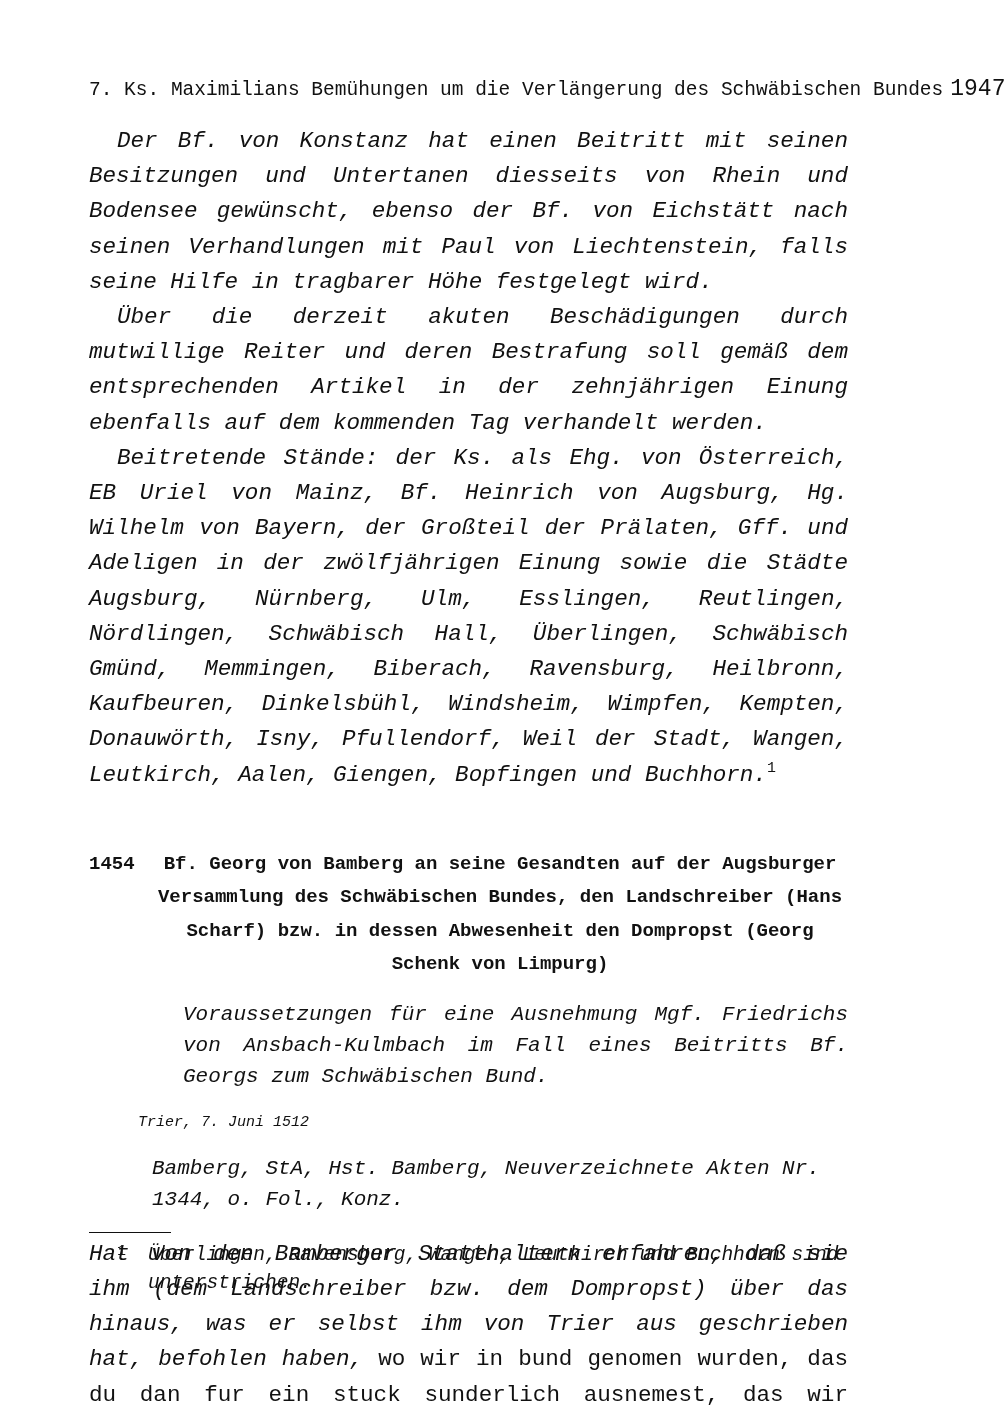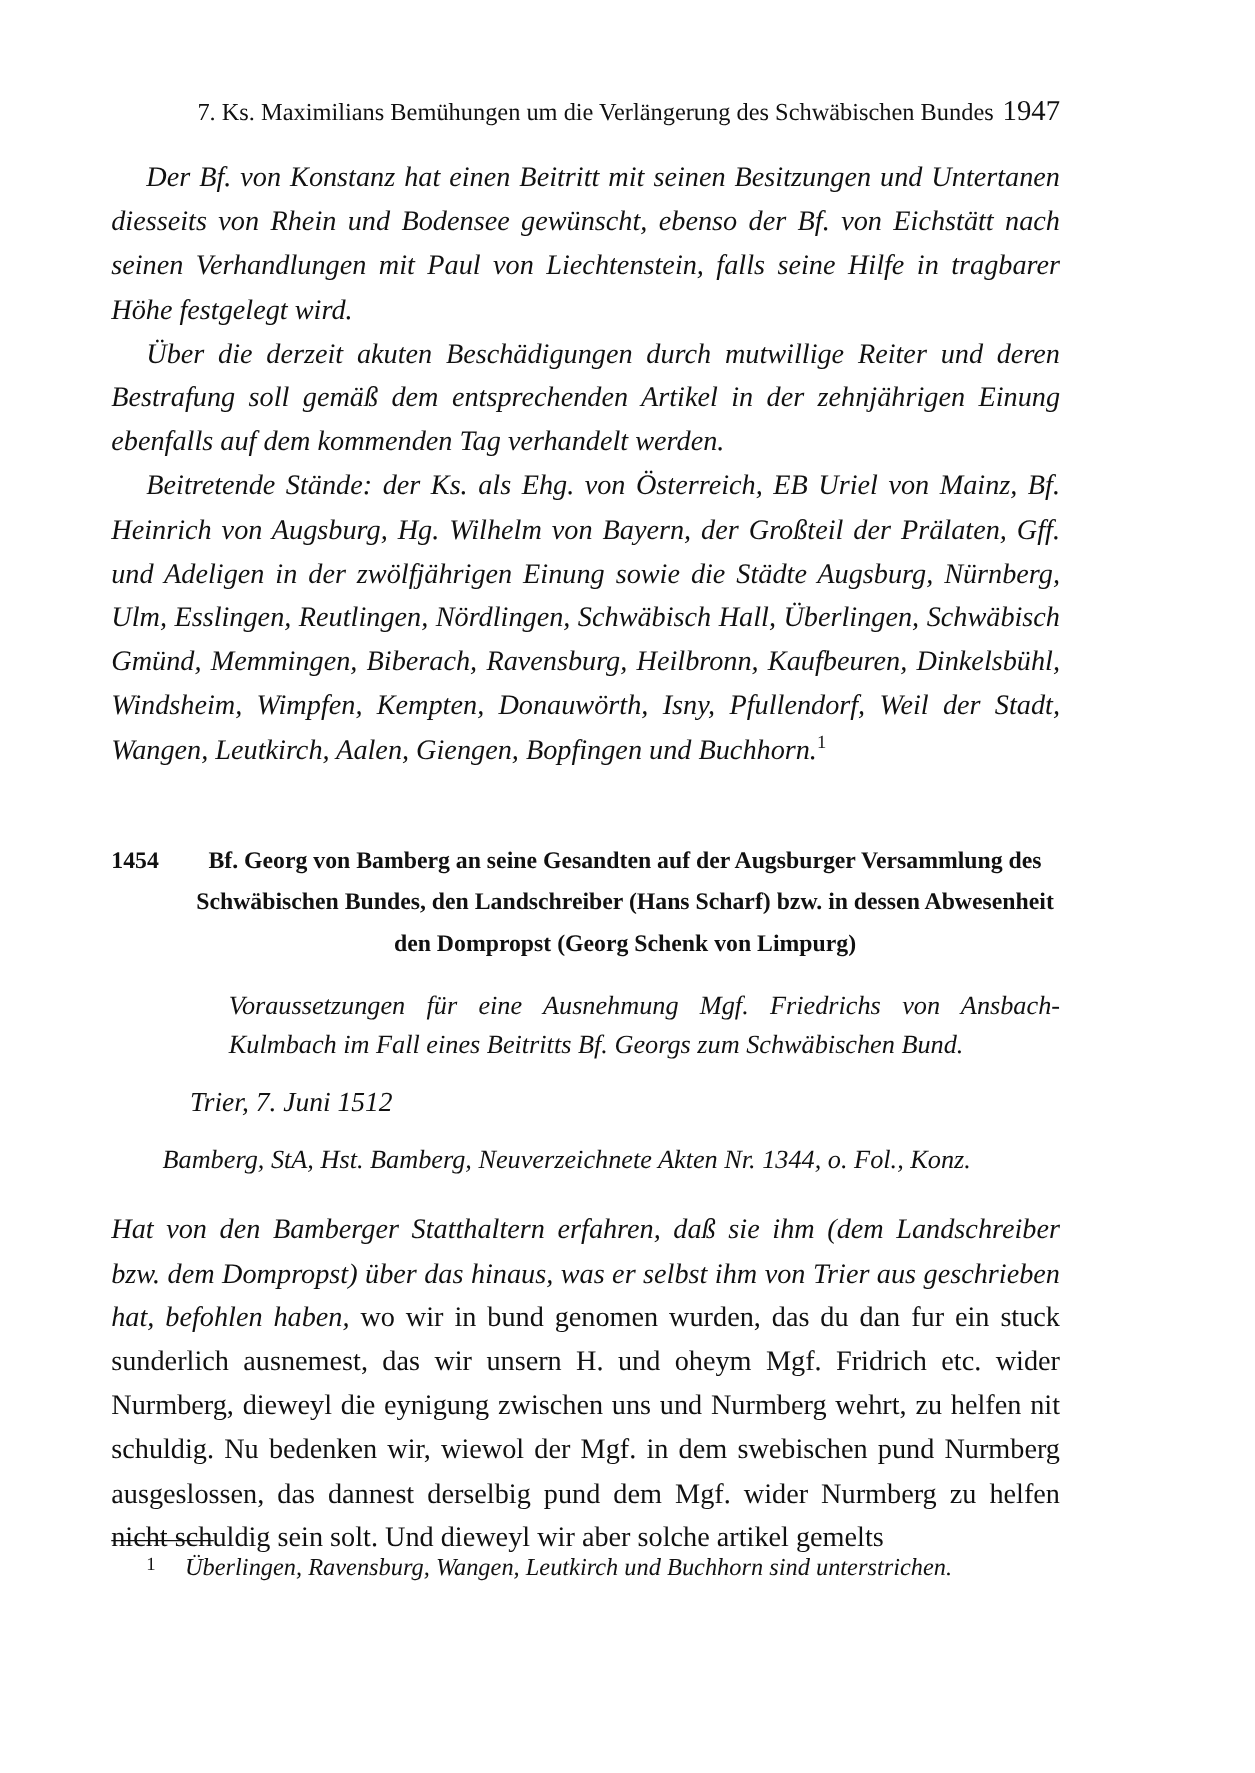--- a/index.html
+++ b/index.html
@@ -6,21 +6,21 @@
     margin: 0;
     padding: 0;
     background: #ffffff;
   }
   .page {
     position: relative;
     width: 1004px;
     height: 1418px;
     background: #ffffff;
     color: #111111;
-    font-family: Liberation Serif, serif;
+    font-family: Liberation Mono, monospace;
     overflow: hidden;
   }
 
   
   .running-head {
     position: absolute;
     left: 89px;
     top: 76px;
     width: 759px;
     text-align: right;
@@ -86,28 +86,28 @@
   .entry-regest {
     margin-top: 17px;
     margin-left: 94px;
     font-style: italic;
     font-size: 21px;
     line-height: 31px;
     text-align: justify;
   }
   .entry-date {
     margin-top: 15px;
-    margin-left: 63px;
+    margin-left: 49px;
     font-style: italic;
-    font-size: 22px;
+    font-size: 15px;
     line-height: 31px;
   }
   .entry-source {
     margin-top: 15px;
-    margin-left: 41px;
+    margin-left: 63px;
     font-style: italic;
     font-size: 21px;
     line-height: 31px;
   }
 
   
   p.transcription {
     margin: 22px 0 0 0;
     font-size: 22.6px;
     line-height: 35.2px;

